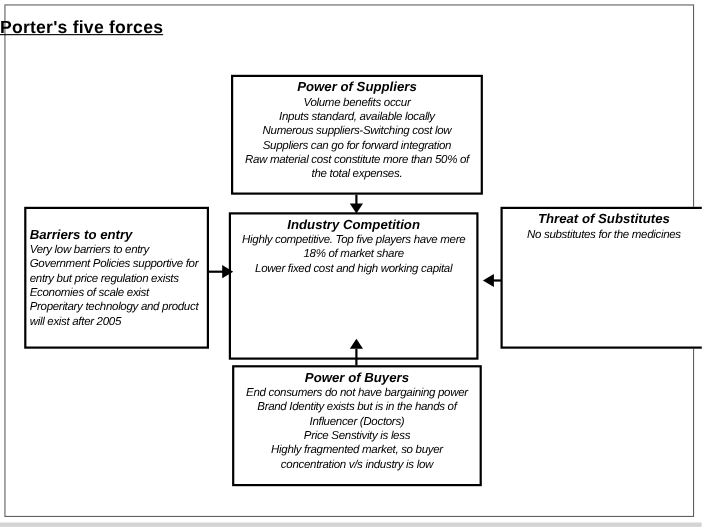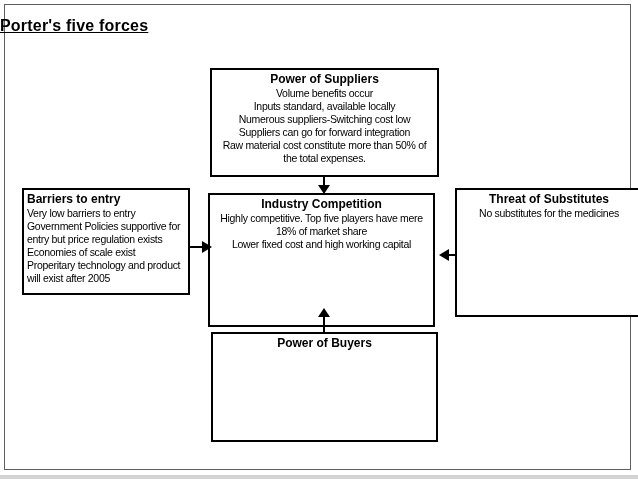--- a/index.html
+++ b/index.html
@@ -43,32 +43,33 @@
   }
   .fbox {
     position: absolute;
     border: 2px solid #000000;
     background: #ffffff;
     box-sizing: border-box;
     padding: 2px 4px;
     font-size: 10.5px;
     line-height: 13px;
     letter-spacing: -0.3px;
+    font-style: italic;
   }
   .fbox .box-title {
     font-weight: bold;
     font-size: 12px;
     line-height: 15px;
     letter-spacing: 0;
   }
   .center-text { text-align: center; }
   .left-text   { text-align: left; }
 
   .box-suppliers   { left: 210px; top: 68px;  width: 229px; height: 109px; }
-  .box-barriers    { left: 22px;  top: 188px; width: 168px; height: 107px; padding: 2px 3px; }
+  .box-barriers    { left: 22px;  top: 188px; width: 168px; height: 129px; padding: 16px 3px; }
   .box-competition { left: 208px; top: 193px; width: 227px; height: 134px; }
   .box-substitutes { left: 455px; top: 188px; width: 188px; height: 129px; }
   .box-buyers      { left: 211px; top: 332px; width: 227px; height: 110px; }
 
   
   .arrow-part { position: absolute; background: #000000; }
   .tri { position: absolute; width: 0; height: 0; }
 
   .line-top    { left: 323px; top: 177px; width: 2px;  height: 10px; }
   .head-down   { left: 318px; top: 185px; border-left: 6px solid transparent; border-right: 6px solid transparent; border-top: 9px solid #000000; }
@@ -121,20 +122,26 @@
 
 <div class="fbox box-substitutes center-text">
   <div class="box-title">Threat of Substitutes</div>
   <div>
       <div class="box-line">No substitutes for the medicines</div>
     </div>
 </div>
 
 <div class="fbox box-buyers center-text">
   <div class="box-title">Power of Buyers</div>
+  <div>
+      <div class="box-line">End consumers do not have bargaining power</div>
+      <div class="box-line">Brand Identity exists but is in the hands of Influencer (Doctors)</div>
+      <div class="box-line">Price Senstivity is less</div>
+      <div class="box-line">Highly fragmented market, so buyer concentration v/s industry is low</div>
+    </div>
 </div>
 
 <div>
   <div class="arrow-part line-top"></div>
   <div class="tri head-down"></div>
 </div>
 
 <div>
   <div class="arrow-part line-bottom"></div>
   <div class="tri head-up"></div>

